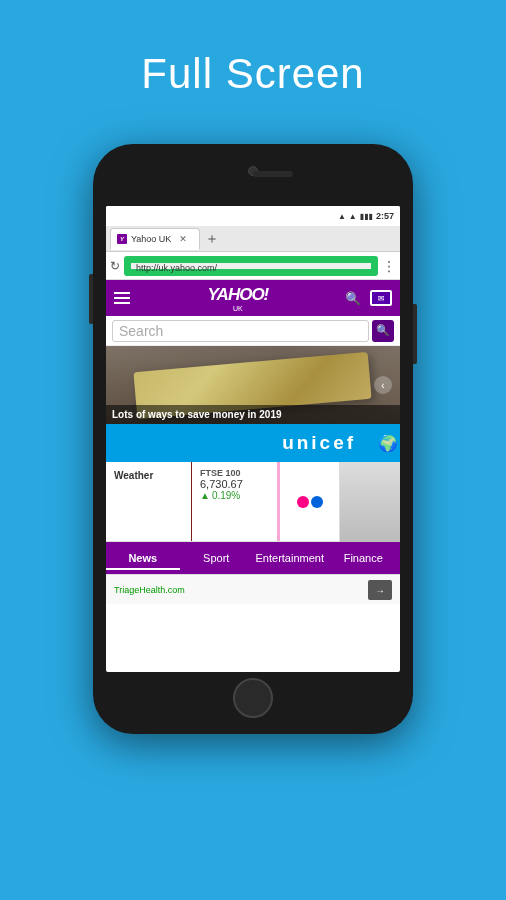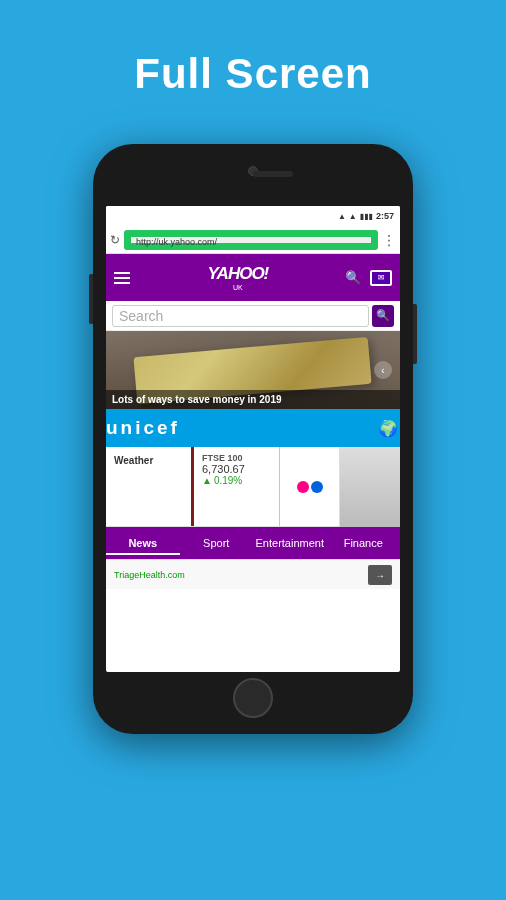--- a/index.html
+++ b/index.html
@@ -16,21 +16,21 @@
     }
 
     .header-text {
       margin-top: 50px;
       text-align: center;
       color: white;
     }
 
     .main-title {
       font-size: 42px;
-      font-weight: bold;
+      font-weight: normal;
       letter-spacing: 1px;
       margin-bottom: 16px;
     }
 
     .sub-title {
       font-size: 22px;
       font-weight: 300;
       line-height: 1.4;
     }
 
@@ -198,21 +198,21 @@
     }
 
     .menu-dots {
       font-size: 14px;
       color: #555;
       line-height: 1;
     }
 
     
     .yahoo-header {
-      height: 47px;
+      height: 36px;
       background: #7B0099;
       display: flex;
       align-items: center;
       justify-content: space-between;
       padding: 0 8px;
     }
 
     .hamburger {
       display: flex;
       flex-direction: column;
@@ -347,54 +347,54 @@
       font-size: 10px;
     }
 
     
     .unicef-banner {
       width: 100%;
       height: 38px;
       background: #009FE3;
       display: flex;
       align-items: center;
-      justify-content: space-between;
+      justify-content: flex-end;
       color: white;
       font-size: 18px;
       font-weight: bold;
       letter-spacing: 2px;
-      gap: 16px;
+      gap: 22px;
     }
 
     
     .info-row {
       display: flex;
       height: 80px;
       border-bottom: 1px solid #ddd;
     }
 
     .weather-cell {
       flex: 1;
       padding: 6px 8px;
-      border-right: 3px solid #7f1d1d;
+      border-right: 1px solid #7f1d1d;
       font-size: 9px;
       color: #555;
       line-height: 1.5;
     }
 
     .weather-title {
       font-size: 10px;
       font-weight: bold;
       color: #333;
     }
 
     .ftse-cell {
       flex: 1;
       padding: 6px 8px;
-      border-right: 1px solid #f9a8d4;
+      border-right: 3px solid #f9a8d4;
     }
 
     .ftse-title {
       font-size: 9px;
       color: #555;
       font-weight: bold;
     }
 
     .ftse-value {
       font-size: 11px;
@@ -548,20 +548,28 @@
 
       <div class="status-bar">
         <div class="status-icons">
           <span style="font-size:8px;">▲</span>
           <span style="font-size:8px;">▲</span>
           <span style="font-size:8px;">▮▮▮</span>
           <span style="font-size:9px;font-weight:bold;">2:57</span>
         </div>
       </div>
 
+      <div class="tab-bar">
+        <div class="tab-active">
+          <div class="tab-favicon">Y</div>
+          <span>Yahoo UK</span>
+          <span class="tab-close">✕</span>
+        </div>
+        <span class="tab-new">＋</span>
+      </div>
 
       <div class="address-bar">
         <span class="refresh-icon">↻</span>
         <div class="url-input">
           <span style="font-size:9px;color:#333;">http://uk.yahoo.com/</span>
         </div>
         <span class="menu-dots">⋮</span>
       </div>
 
       <div class="yahoo-header">

